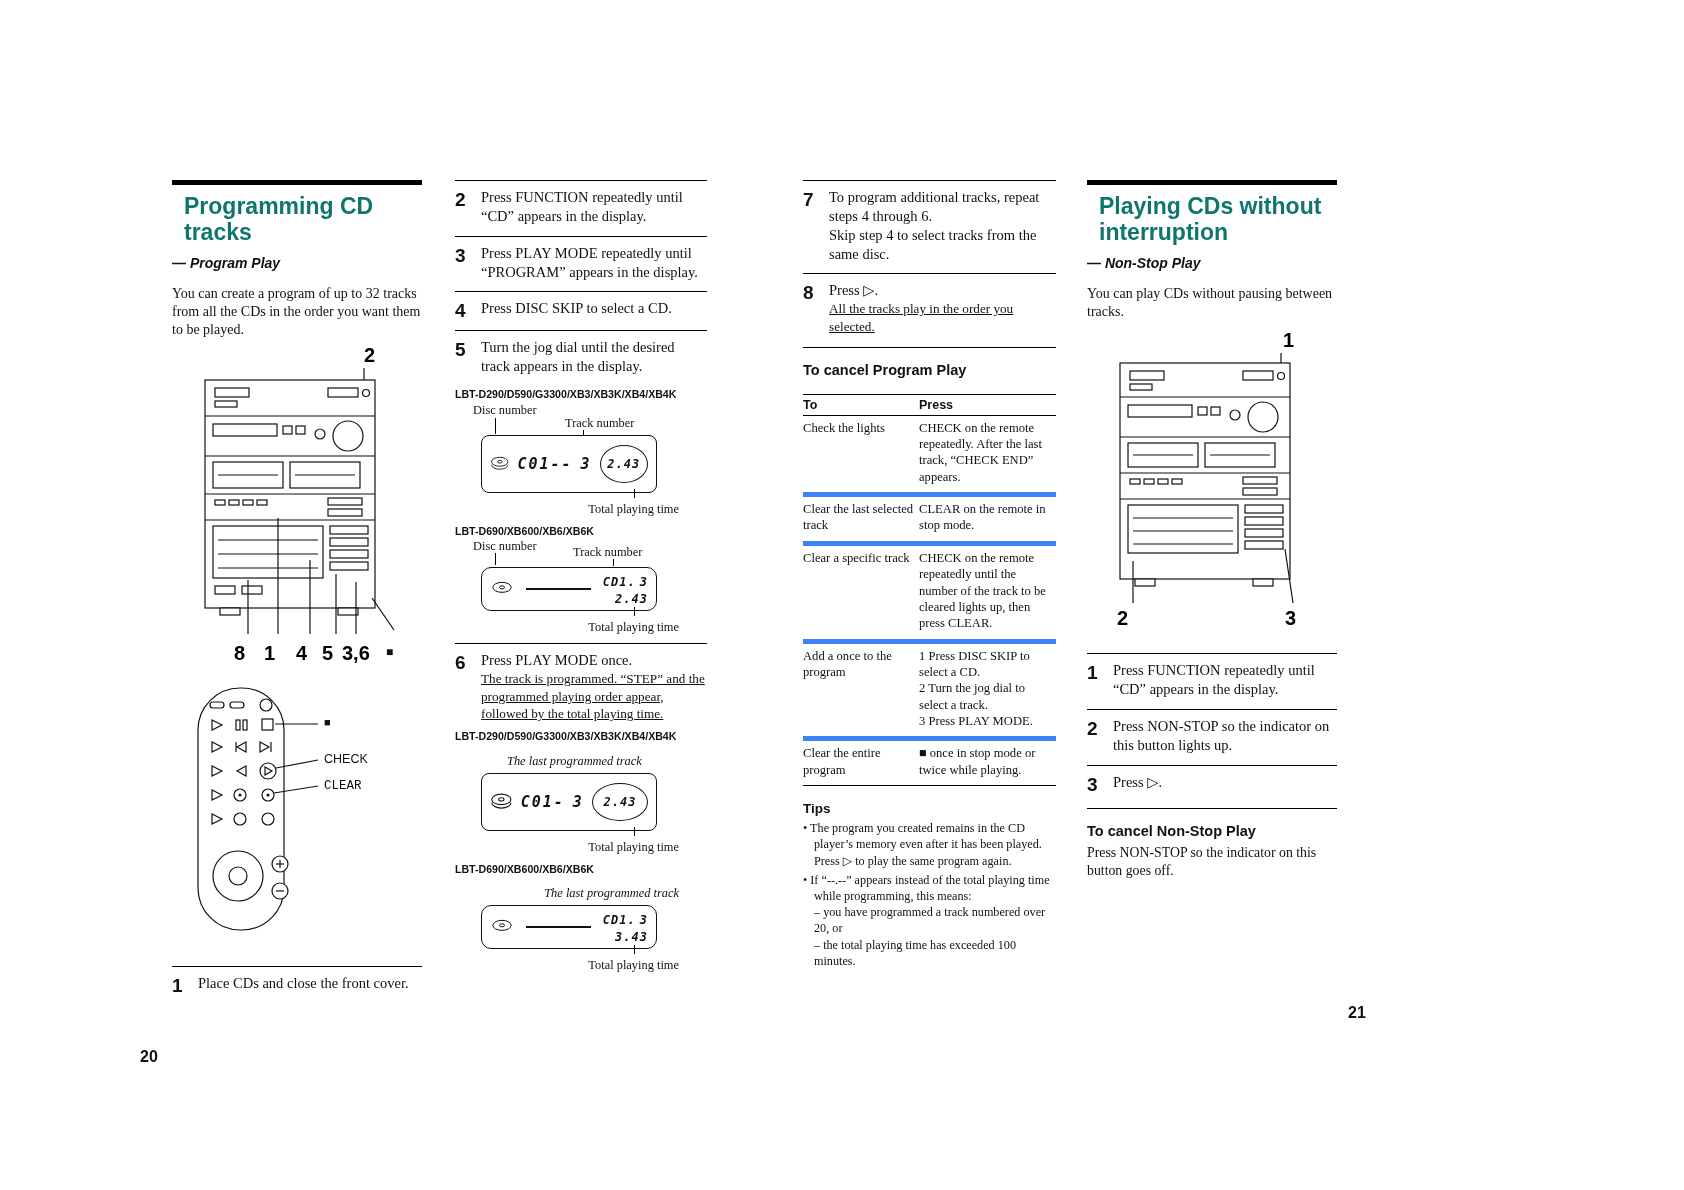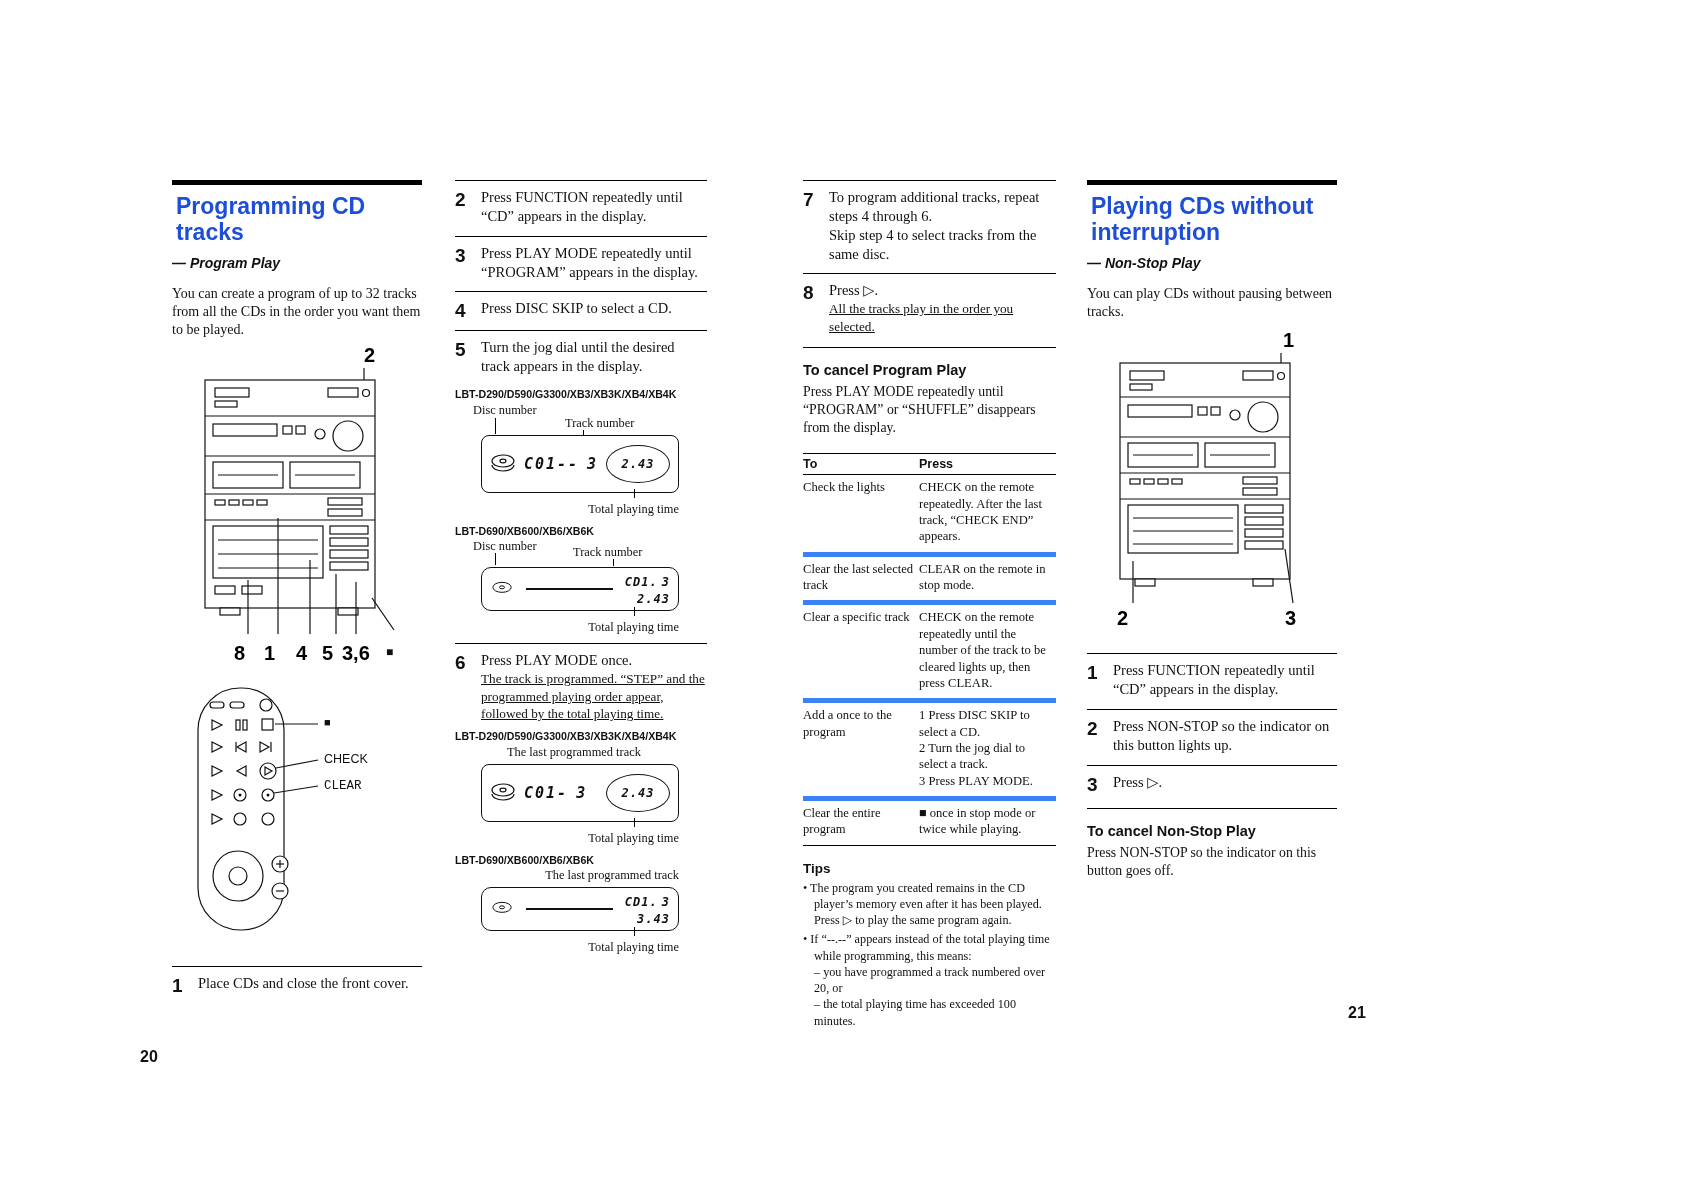--- a/index.html
+++ b/index.html
@@ -5,51 +5,51 @@
   html,body{margin:0;padding:0;background:#e8e8e8;}
   .canvas{position:relative;width:1684px;height:1190px;background:#ffffff;overflow:hidden;
           font-family:"Liberation Serif",serif;color:#111;}
   .col{position:absolute;top:180px;}
   .col1{left:172px;width:250px;}
   .col2{left:455px;width:252px;}
   .col3{left:803px;width:253px;}
   .col4{left:1087px;width:250px;}
 
   .titlebar{height:5px;background:#000;margin-bottom:9px;}
-  .title{font:bold 23px/1.12 "Liberation Sans",sans-serif;margin:0 0 9px 4px;color:#1d4ed8;}
+  .title{font:bold 23px/1.12 "Liberation Sans",sans-serif;margin:0 0 9px 12px;color:#0f766e;}
   .subtitle{font:bold italic 14px "Liberation Sans",sans-serif;margin:0 0 14px 0;}
   .intro{font:14px/1.32 "Liberation Serif",serif;margin:0 0 8px 0;}
 
   .step{border-top:1.3px solid #000;padding:7px 0 10px 0;display:flex;gap:11px;}
   .step .n{font:bold 19px "Liberation Sans",sans-serif;min-width:15px;line-height:1;padding-top:2px;}
   .step .t{font:14.5px/1.3 "Liberation Serif",serif;}
   .pre{white-space:pre-line;}
   .stepbody{font:13.2px/1.3 "Liberation Serif",serif;margin:-4px 0 8px 26px;text-decoration:underline;}
 
   .model{font:bold 10.6px/1.2 "Liberation Sans",sans-serif;margin:8px 0 2px 0;}
   .figlabel{font:12.4px "Liberation Serif",serif;}
 
   
   .lcdblock{position:relative;margin:0 0 6px 0;}
   .toplabels{position:relative;height:32px;}
   .lab-disc{position:absolute;left:26px;top:0;}
   .lab-track{position:absolute;left:110px;top:13px;}
   .tick{position:absolute;width:1px;background:#000;}
-  .lcd{position:relative;margin-left:26px;width:198px;height:58px;border:1.5px solid #111;
+  .lcd{position:relative;margin-left:26px;width:176px;height:58px;border:1.5px solid #111;
        border-radius:8px;display:flex;align-items:center;gap:8px;padding:1px 8px;box-sizing:border-box;}
   .lcdB{height:44px;border-radius:10px;}
   .seg{font:bold italic 15px "DejaVu Sans Mono",monospace;letter-spacing:2px;white-space:nowrap;}
   .seg.sm{font-size:12px;letter-spacing:1px;}
   .oval{margin-left:auto;width:62px;height:36px;border:1.5px solid #111;border-radius:50%;
         display:flex;align-items:center;justify-content:center;}
   .dashmid{flex:1;border-top:2px solid #111;margin:0 4px;}
   .rstack{margin-left:auto;text-align:right;line-height:1.1;}
   .totlabel{position:relative;margin-left:26px;width:198px;text-align:right;padding-top:6px;}
   .totlabel .tick{right:44px;top:-4px;height:9px;}
-  .lastlabel{margin:2px 0 4px 52px;}
+  .lastlabel{margin:11px 0 4px 52px;font-style:italic;}
   .lastlabel.rt{margin-left:26px;width:198px;text-align:right;}
 
   
   .fig-stereo{position:relative;height:332px;margin-top:4px;}
   .fig-stereo-r{position:relative;height:302px;margin-top:14px;}
   .callout{position:absolute;font:bold 20px "Liberation Sans",sans-serif;color:#000;}
   .stopmark{position:absolute;font-size:12px;}
   .fig-remote{position:relative;height:268px;margin-top:4px;}
   .rlabel{position:absolute;font:12.5px "Liberation Sans",sans-serif;}
   svg{display:block;}
@@ -315,21 +315,20 @@
 Skip step 4 to select tracks from the same disc.</span>
     </div>
     <div class="step" style="padding-bottom:2px;">
       <span class="n">8</span>
       <span class="t">Press ▷.</span>
     </div>
     <div class="stepbody" style="margin-bottom:12px;">All the tracks play in the order you selected.</div>
 
     <div style="border-top:1.3px solid #000;"></div>
     <div class="subhead">To cancel Program Play</div>
-    <p class="bodypar">Press PLAY MODE repeatedly until “PROGRAM” or “SHUFFLE” disappears from the display.</p>
 
     <table class="ptable">
       <thead>
         <tr>
           <th class="cto">To</th>
           <th>Press</th>
         </tr>
       </thead>
       <tbody>
         <tr>

